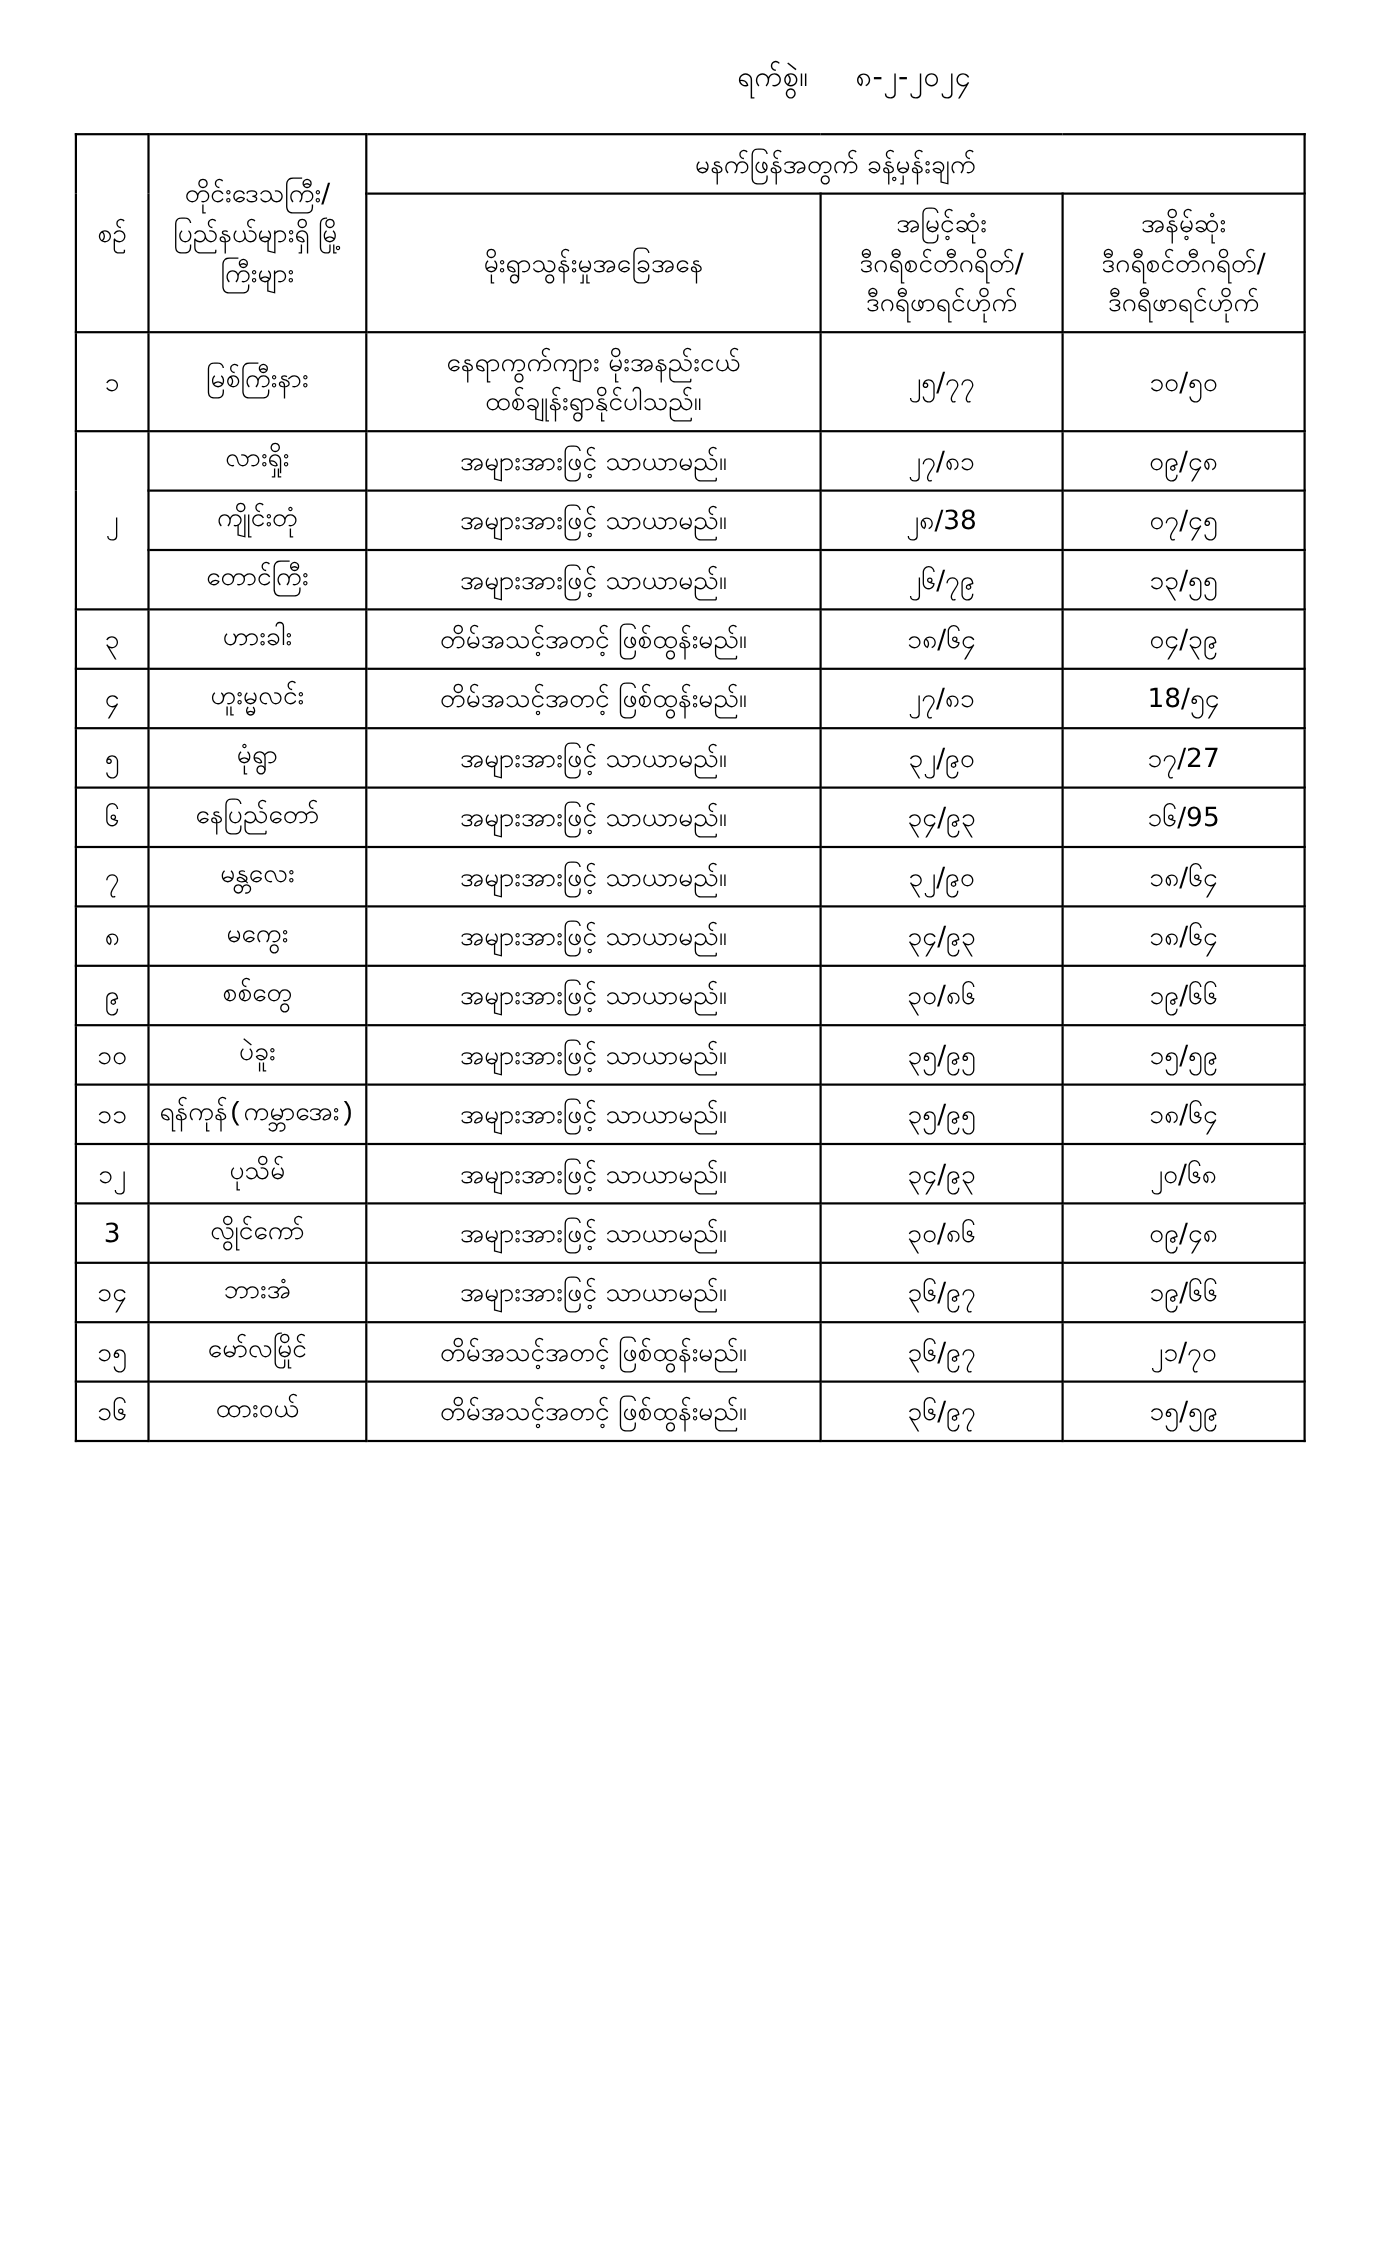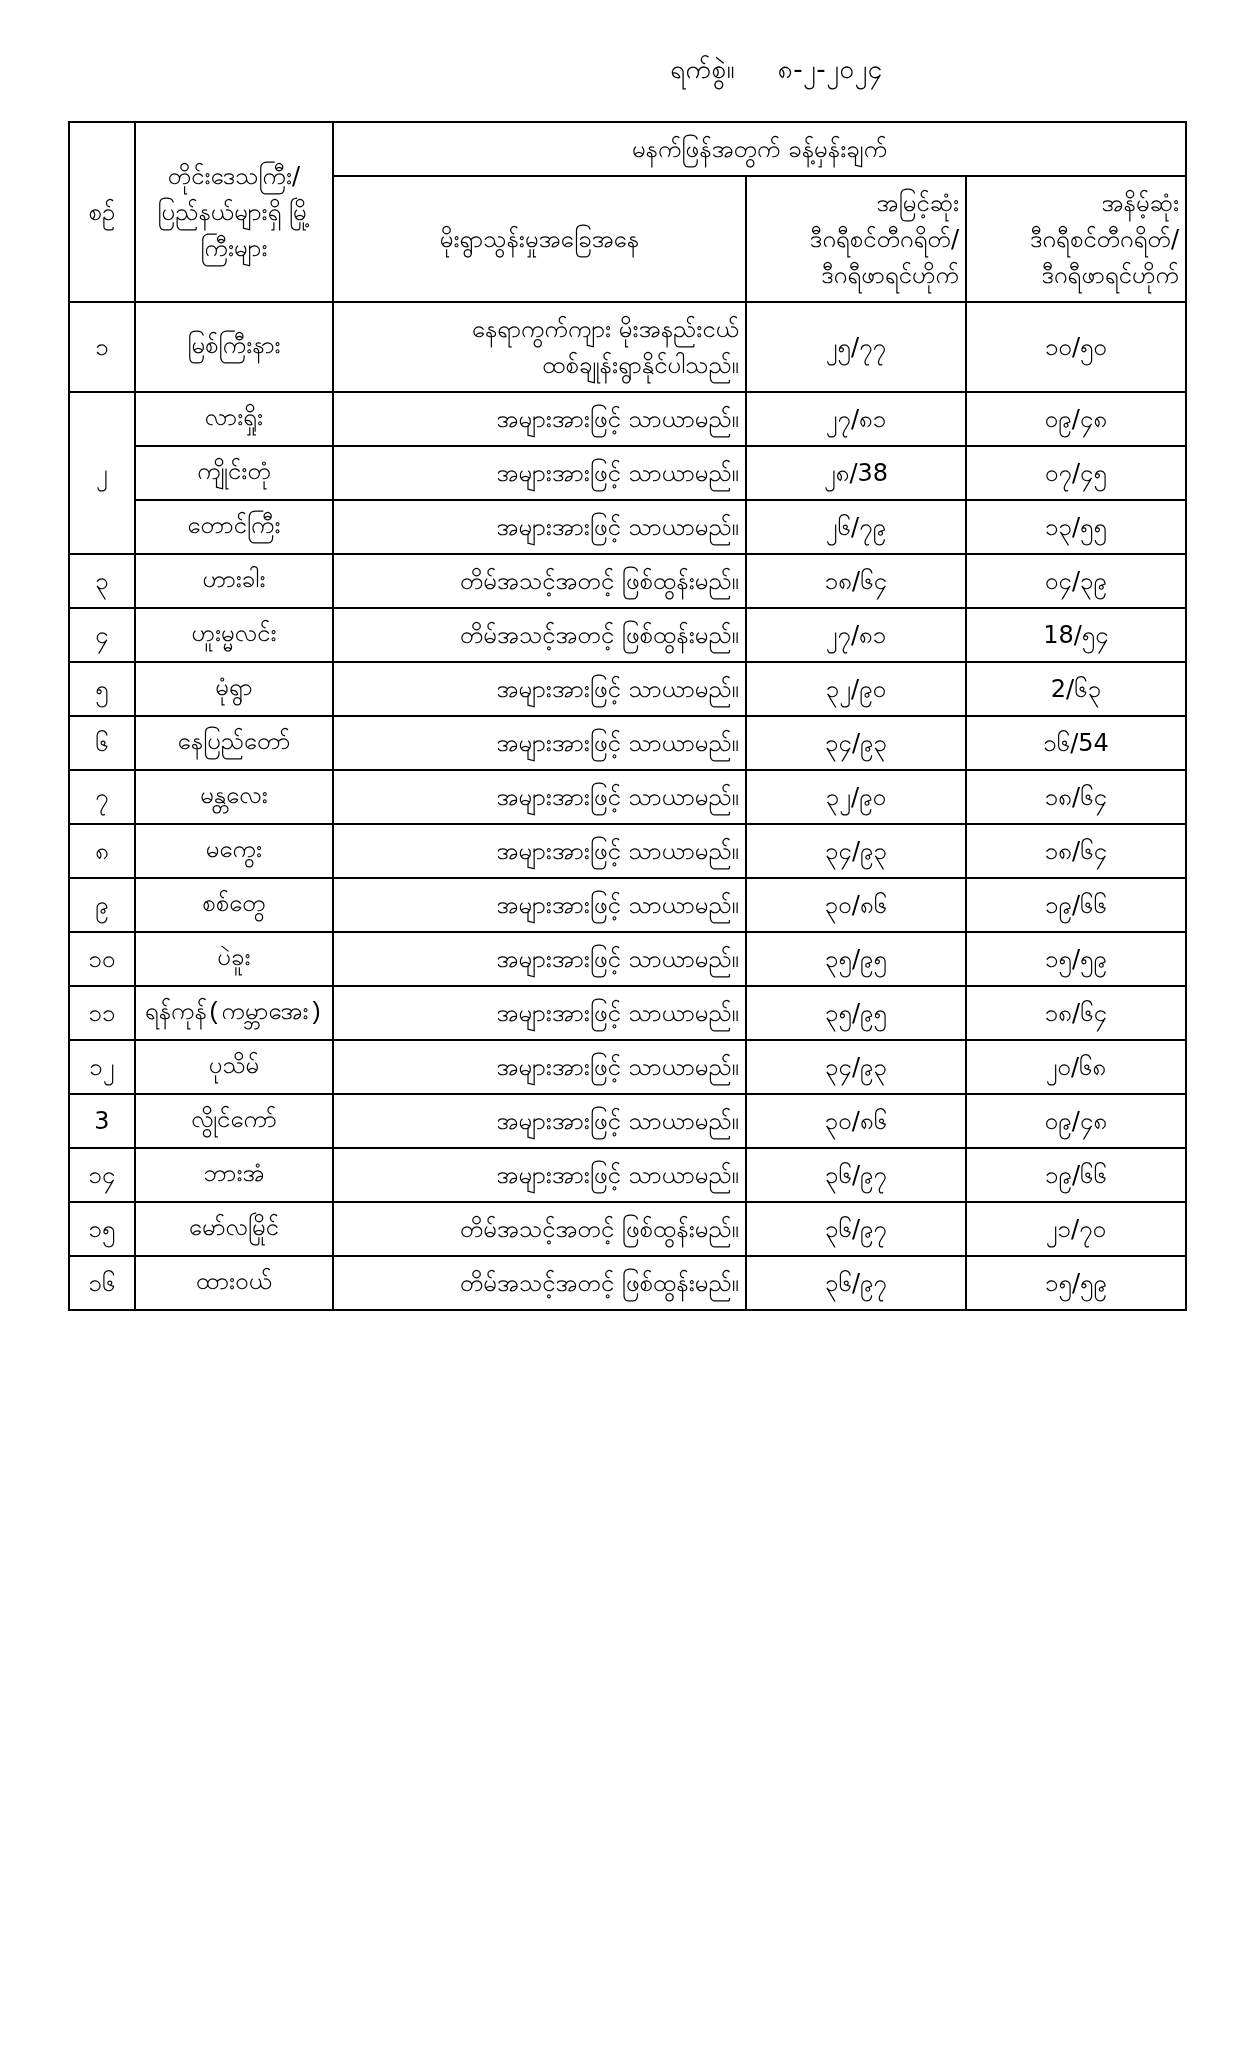--- a/index.html
+++ b/index.html
@@ -82,21 +82,20 @@
   td.cond-cell {
     font-size: 24px;
     line-height: 1.55;
   }
   td.num-cell {
     font-size: 25px;
     white-space: nowrap;
   }
   .two-line {
     display: block;
-    text-align: right;
   }
 </style>
 </head>
 <body>
 
 <div class="page">
 
   <div class="date-line">
     <span class="date-label">ရက်စွဲ။</span>
     <span class="date-value">၈-၂-၂၀၂၄</span>
@@ -184,30 +183,30 @@
           <td class="num-cell">၂၇/၈၁</td>
           <td class="num-cell">18/၅၄</td>
         </tr>
         <tr>
           <td class="no-cell">၅</td>
           <td class="region-cell">မုံရွာ</td>
           <td class="cond-cell">
             <span class="two-line">အများအားဖြင့် သာယာမည်။</span>
           </td>
           <td class="num-cell">၃၂/၉၀</td>
-          <td class="num-cell">2/၆၃</td>
+          <td class="num-cell">၁၇/27</td>
         </tr>
         <tr>
           <td class="no-cell">၆</td>
           <td class="region-cell">နေပြည်တော်</td>
           <td class="cond-cell">
             <span class="two-line">အများအားဖြင့် သာယာမည်။</span>
           </td>
           <td class="num-cell">၃၄/၉၃</td>
-          <td class="num-cell">၁၆/54</td>
+          <td class="num-cell">၁၆/95</td>
         </tr>
         <tr>
           <td class="no-cell">၇</td>
           <td class="region-cell">မန္တလေး</td>
           <td class="cond-cell">
             <span class="two-line">အများအားဖြင့် သာယာမည်။</span>
           </td>
           <td class="num-cell">၃၂/၉၀</td>
           <td class="num-cell">၁၈/၆၄</td>
         </tr>

